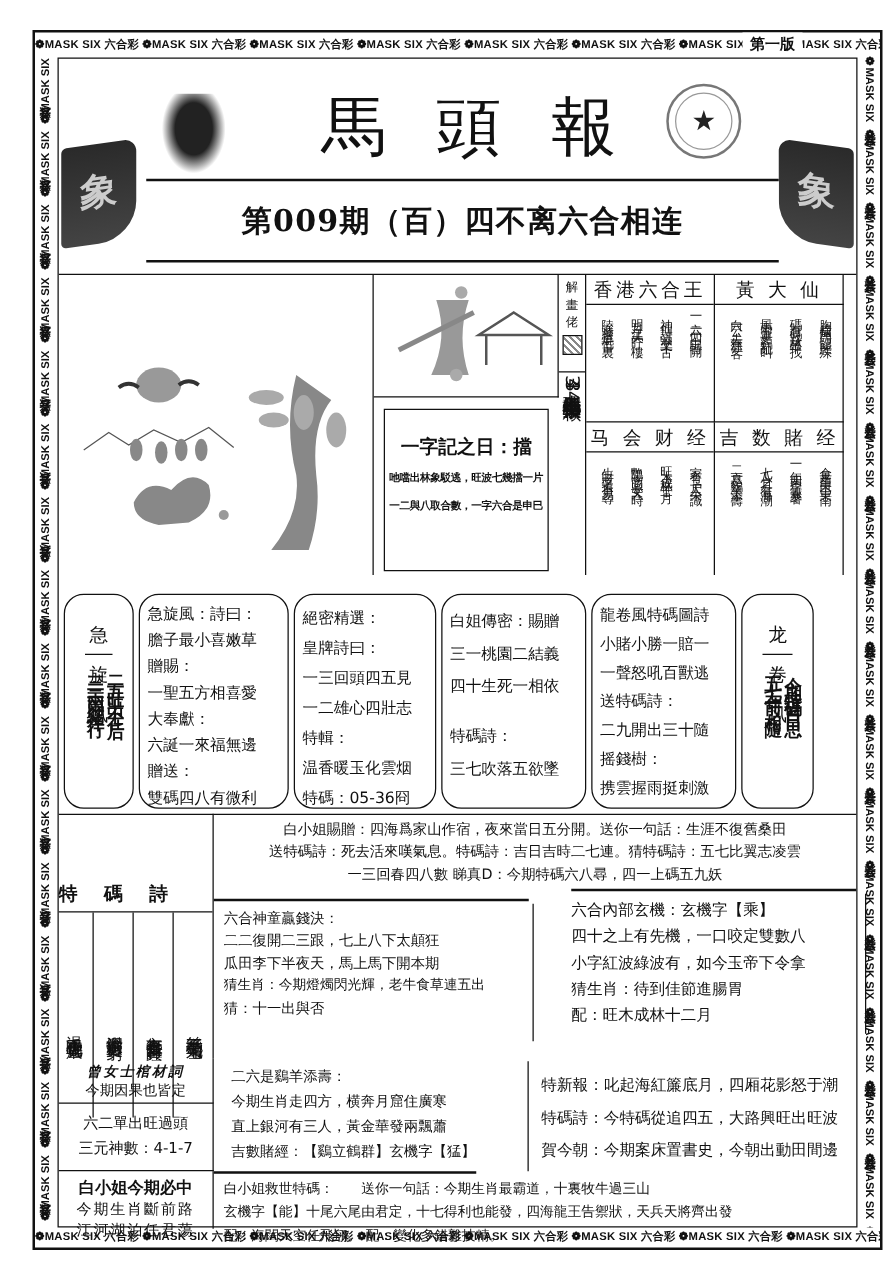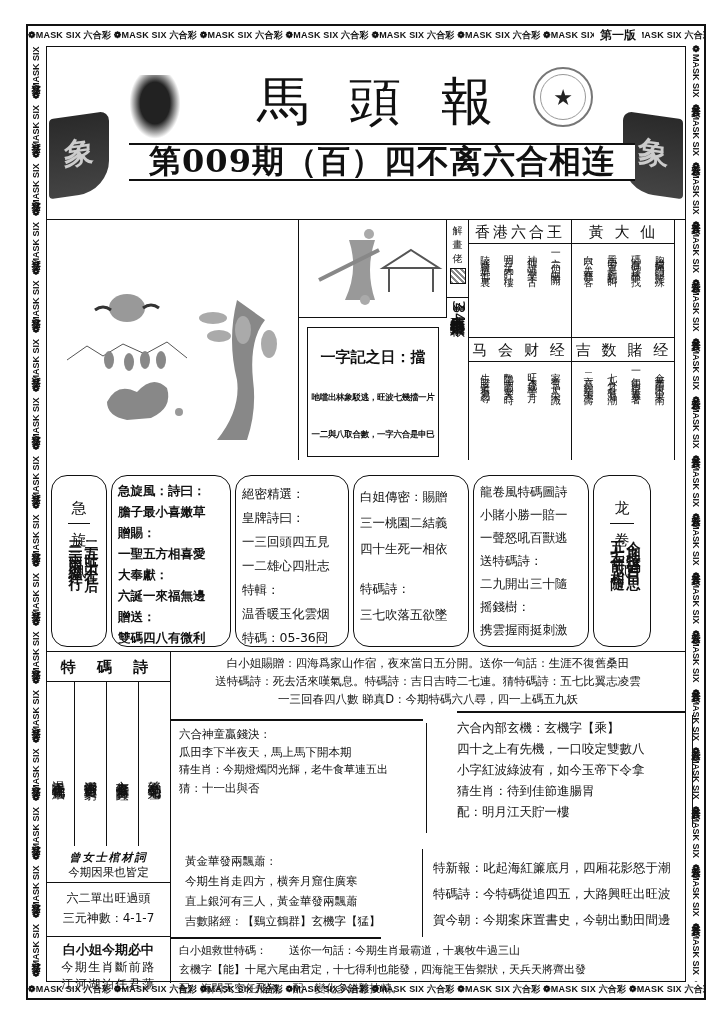--- a/index.html
+++ b/index.html
@@ -22,29 +22,29 @@
   
   .masthead { position: absolute; left: 0; top: 0; width: 638px; height: 145px; }
   .banner-l, .banner-r { position: absolute; top: 68px; width: 60px; height: 80px; background: linear-gradient(180deg,#2a2a2a,#444); border-radius: 4px 10px 30px 4px; }
   .banner-l { left: 2px; transform: skewY(-8deg); }
   .banner-r { right: 2px; transform: skewY(8deg); border-radius: 10px 4px 4px 30px; }
   .banner-l span, .banner-r span { display: block; color: #ccc; font-family: "DejaVu Serif", serif; font-size: 30px; font-weight: bold; text-align: center; margin-top: 18px; }
   .dragon { position: absolute; left: 78px; top: 28px; width: 60px; height: 70px; background: radial-gradient(ellipse at 50% 40%, #222 0 35%, transparent 60%); }
   .title { position: absolute; left: 210px; top: 20px; font-family: "DejaVu Serif", serif; font-size: 52px; font-weight: normal; letter-spacing: 40px; }
   .stamp { position: absolute; left: 486px; top: 20px; width: 60px; height: 60px; border: 2px solid #777; border-radius: 50%; display: flex; align-items: center; justify-content: center; font-size: 22px; color: #222; }
   .stamp::after { content: ""; position: absolute; inset: 5px; border: 1px solid #999; border-radius: 50%; }
-  .issue-bar { position: absolute; left: 82px; top: 96px; width: 506px; height: 38px; border-top: 2px solid #111; border-bottom: 2px solid #111; display: flex; align-items: center; justify-content: center; font-family: "DejaVu Serif", serif; font-weight: bold; font-size: 32px; letter-spacing: 1px; background: #fff; }
+  .issue-bar { position: absolute; left: 70px; top: 96px; width: 506px; height: 67px; border-top: 2px solid #111; border-bottom: 2px solid #111; display: flex; align-items: center; justify-content: center; font-family: "DejaVu Serif", serif; font-weight: bold; font-size: 24px; letter-spacing: 1px; background: #fff; }
 
   
   .upper { position: absolute; left: 0; top: 172px; width: 638px; height: 258px; border-top: 1.5px solid #111; }
   .pic-left { position: absolute; left: 0; top: 0; width: 252px; height: 240px; border-right: 1.5px solid #111; }
   .pic-tr { position: absolute; left: 252px; top: 0; width: 148px; height: 98px; border-bottom: 1.5px solid #111; border-right: 1.5px solid #111; }
   .yz-box { position: absolute; left: 260px; top: 107px; width: 132px; height: 130px; border: 1.5px solid #111; text-align: center; }
   .yz-title { font-family: "DejaVu Sans", sans-serif; font-weight: bold; font-size: 15px; margin-top: 20px; }
-  .yz-line { font-family: "DejaVu Sans", sans-serif; font-weight: bold; font-size: 8.5px; margin-top: 25px; letter-spacing: -0.3px; }
+  .yz-line { font-family: "DejaVu Sans", sans-serif; font-weight: bold; font-size: 8.5px; margin-top: 10px; letter-spacing: -0.3px; }
   .jie-col { position: absolute; left: 400px; top: 0; width: 22px; height: 240px; border-right: 1.5px solid #111; }
   .jie-top { height: 78px; border-bottom: 1.5px solid #111; font-family: "DejaVu Serif", serif; font-size: 10px; text-align: center; line-height: 14px; padding-top: 4px; }
   .jie-top .mini { display: block; width: 16px; height: 16px; border: 1px solid #111; margin: 2px auto 0; background: repeating-linear-gradient(45deg,#888 0 2px,#fff 2px 4px); }
   .jie-vert { font-family: "DejaVu Sans", sans-serif; font-size: 15px; writing-mode: vertical-rl; line-height: 20px; margin: 2px auto 0; letter-spacing: -1px; }
 
   .grid4 { position: absolute; left: 422px; top: 0; width: 206px; height: 240px; border-right: 1.5px solid #111; }
   .g-half { position: absolute; width: 103px; }
   .g-head { height: 24px; border-bottom: 1.5px solid #111; font-family: "DejaVu Serif", serif; font-size: 15px; text-align: center; line-height: 24px; letter-spacing: 3px; }
   .g-body { display: flex; flex-direction: row-reverse; justify-content: space-around; padding: 3px 4px; }
   .g-col { font-family: "DejaVu Serif", serif; font-size: 10px; writing-mode: vertical-rl; line-height: 12px; letter-spacing: 3.6px; }
@@ -53,21 +53,21 @@
   .boxes { position: absolute; left: 4px; top: 428px; width: 632px; height: 172px; }
   .rbox { position: absolute; top: 0; height: 172px; border: 1.5px solid #111; border-radius: 16px; padding: 4px 6px; font-family: "DejaVu Sans", sans-serif; font-size: 12.5px; line-height: 21px; }
   .rbox .ln { white-space: nowrap; }
   .titled { padding: 16px; }
   .titled .th { height: 32px; border-bottom: 1.5px solid #111; text-align: center; font-size: 15px; line-height: 32px; }
   .titled .tb { display: flex; flex-direction: row-reverse; justify-content: space-around; padding-top: 6px; }
   .titled .tc { writing-mode: vertical-rl; font-family: "DejaVu Serif", serif; font-weight: bold; font-size: 14px; letter-spacing: 6px; line-height: 16px; }
 
   
   .tm-block { position: absolute; left: 0; top: 604px; width: 124px; height: 196px; border-top: 1.5px solid #111; border-right: 1.5px solid #111; }
-  .tm-head { height: 30px; border-bottom: 1.5px solid #111; text-align: center; font-family: "DejaVu Sans", sans-serif; font-weight: bold; font-size: 15px; line-height: 30px; letter-spacing: 8px; }
+  .tm-head { height: 30px; border-bottom: 1.5px solid #111; font-family: "DejaVu Sans", sans-serif; font-weight: bold; font-size: 15px; line-height: 30px; letter-spacing: 8px; margin-top: 48px; }
   .tm-cols { display: flex; flex-direction: row-reverse; height: 164px; }
   .tm-col { flex: 1; border-left: 1.5px solid #111; writing-mode: vertical-rl; font-family: "DejaVu Serif", serif; font-size: 13.5px; line-height: 31px; text-align: center; padding-top: 18px; letter-spacing: 1px; }
   .tm-col:last-child { border-left: none; }
 
   .mid-text { position: absolute; font-family: "DejaVu Sans", sans-serif; font-size: 11.5px; line-height: 18px; white-space: nowrap; }
   .bai1 { left: 124px; top: 604px; width: 514px; height: 66px; border-top: 1.5px solid #111; padding: 2px 8px; text-align: center; }
   .hl { position: absolute; background: #111; }
 
   .bl { position: absolute; left: 0; width: 124px; border-right: 1.5px solid #111; border-bottom: 1.5px solid #111; text-align: center; }
   .bl1 { top: 800px; height: 36px; padding-top: 3px; }
@@ -197,21 +197,21 @@
     </div>
 
     <div class="boxes">
       <div class="rbox titled" style="left:0;width:56px;">
         <div class="th">急旋风</div>
         <div class="tb">
           <div class="tc">二五旺出不在后</div>
           <div class="tc">三三兩兩結伴行</div>
         </div>
       </div>
-      <div class="rbox" style="left:60px;width:120px;font-weight:bold;">
+      <div class="rbox" style="left:60px;width:120px;">
         <div class="ln">急旋風：詩曰：</div>
         <div class="ln">膽子最小喜嫩草</div>
         <div class="ln">贈賜：</div>
         <div class="ln">一聖五方相喜愛</div>
         <div class="ln">大奉獻：</div>
         <div class="ln">六誕一來福無邊</div>
         <div class="ln">贈送：</div>
         <div class="ln">雙碼四八有微利</div>
       </div>
       <div class="rbox" style="left:184px;width:114px;line-height:24px;padding-top:6px;">
@@ -262,48 +262,49 @@
     <div class="mid-text bai1">
       <div>白小姐賜贈：四海爲家山作宿，夜來當日五分開。送你一句話：生涯不復舊桑田</div>
       <div>送特碼詩：死去活來嘆氣息。特碼詩：吉日吉時二七連。猜特碼詩：五七比翼志凌雲</div>
       <div>一三回春四八數 睇真D：今期特碼六八尋，四一上碼五九妖</div>
     </div>
     <div class="hl" style="left:124px;top:672px;width:252px;height:1.5px;"></div>
     <div class="hl" style="left:410px;top:664px;width:228px;height:1.5px;"></div>
 
     <div class="mid-text" style="left:124px;top:676px;width:256px;height:110px;padding:2px 8px;border-right:1.5px solid #111;">
       <div>六合神童贏錢決：</div>
+      <div>二二復開二三跟，七上八下太顛狂</div>
       <div>瓜田李下半夜天，馬上馬下開本期</div>
       <div style="font-size:11px">猜生肖：今期燈燭閃光輝，老牛食草連五出</div>
       <div>猜：十一出與否</div>
     </div>
     <div class="mid-text" style="left:380px;top:668px;width:242px;height:112px;padding:2px 6px;font-size:12.5px;line-height:21px;border-right:1.5px solid #111;margin-left:24px;">
       <div>六合內部玄機：玄機字【乘】</div>
       <div>四十之上有先機，一口咬定雙數八</div>
       <div>小字紅波綠波有，如今玉帝下令拿</div>
       <div>猜生肖：待到佳節進腸胃</div>
-      <div>配：明月江天貯一樓</div>
+      <div>配：旺木成林十二月</div>
     </div>
 
     <div class="bl bl1">
       <div class="a">曾女士棺材詞</div>
       <div class="b">今期因果也皆定</div>
     </div>
     <div class="bl bl2">
       <div>六二單出旺過頭</div>
       <div>三元神數：4-1-7</div>
     </div>
     <div class="bl bl3">
       <div class="a">白小姐今期必中</div>
       <div class="b">今期生肖斷前路</div>
       <div class="b">江河湖泊任君蕩</div>
     </div>
 
     <div class="mid-text" style="left:132px;top:802px;width:244px;height:88px;padding:2px 6px;border-right:1.5px solid #111;line-height:20px;">
-      <div>黃金華發兩飄蕭：</div>
+      <div>二六是鷄羊添壽：</div>
       <div>今期生肖走四方，横奔月窟住廣寒</div>
       <div>直上銀河有三人，黃金華發兩飄蕭</div>
       <div>吉數賭經：【鷄立鶴群】玄機字【猛】</div>
     </div>
     <div class="mid-text" style="left:382px;top:806px;width:252px;height:84px;padding:2px 4px;font-size:12.5px;line-height:26px;">
       <div>特新報：叱起海紅簾底月，四厢花影怒于潮</div>
       <div>特碼詩：今特碼從追四五，大路興旺出旺波</div>
       <div>賀今朝：今期案床置書史，今朝出動田間邊</div>
     </div>
     <div class="hl" style="left:124px;top:890px;width:210px;height:1.5px;"></div>

